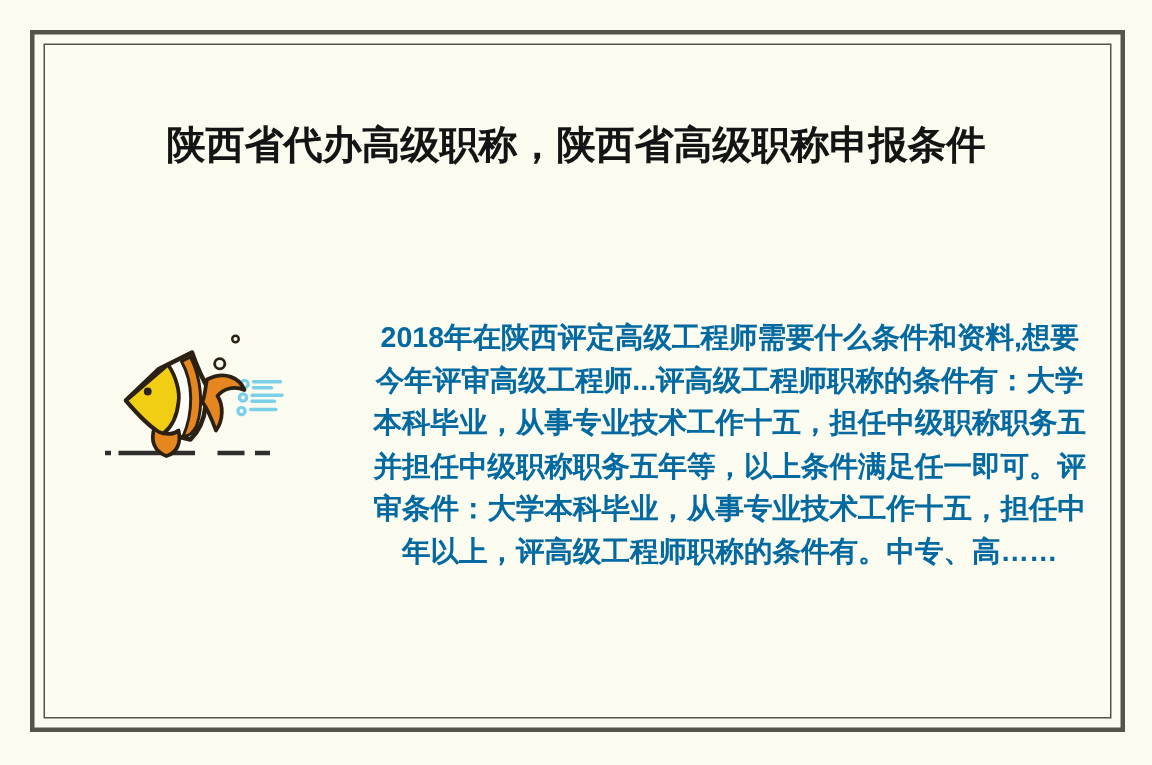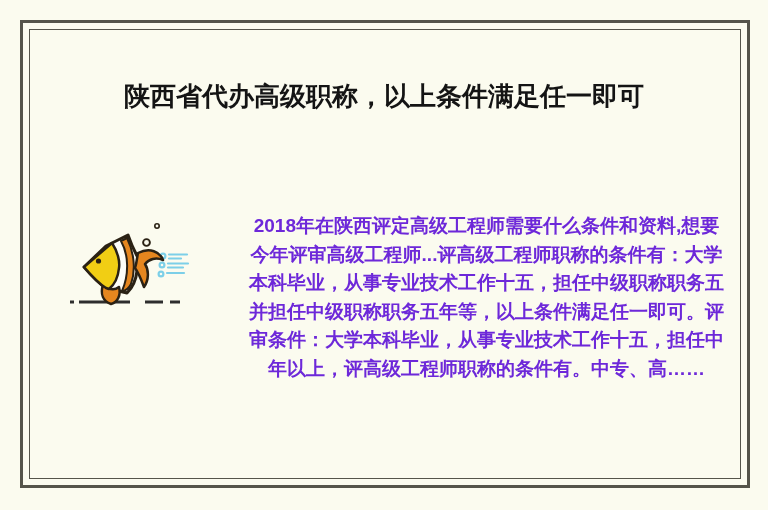--- a/index.html
+++ b/index.html
@@ -22,34 +22,34 @@
     position:absolute;left:0;right:0;top:80px;margin:0;
     text-align:center;
     font-size:26px;line-height:33px;font-weight:800;
     color:#141414;letter-spacing:0;
   }
   .illustration{
     position:absolute;left:60px;top:208px;width:150px;height:102px;
   }
   .article{
     position:absolute;left:238px;top:212px;width:497px;
-    text-align:center;color:#6d28d9;
+    text-align:center;color:#0369a1;
     font-size:19px;font-weight:700;line-height:28.6px;
   }
   .article .line{white-space:nowrap;}
 </style>
 </head>
 <body>
 
 <div class="page">
   <div class="frame-outer">
     <div class="frame-inner"></div>
   </div>
 
-  <h1 class="page-title">陕西省代办高级职称，以上条件满足任一即可</h1>
+  <h1 class="page-title">陕西省代办高级职称，陕西省高级职称申报条件</h1>
 
   <div class="illustration">
     <svg width="150" height="102" viewBox="60 208 150 102" xmlns="http://www.w3.org/2000/svg">
 
       <line x1="70" y1="302" x2="180" y2="302" stroke-width="3" stroke-dasharray="4 5 51 15 18 7 10" stroke="#2e2e2e"></line>
 
       <g stroke-width="2.2" stroke-linecap="round" fill="none" stroke="#7ccfe8">
         <circle cx="163" cy="256" r="2.4"></circle>
         <line x1="169" y1="254.5" x2="187" y2="254.5"></line>
         <line x1="169" y1="258.5" x2="181" y2="258.5"></line>

